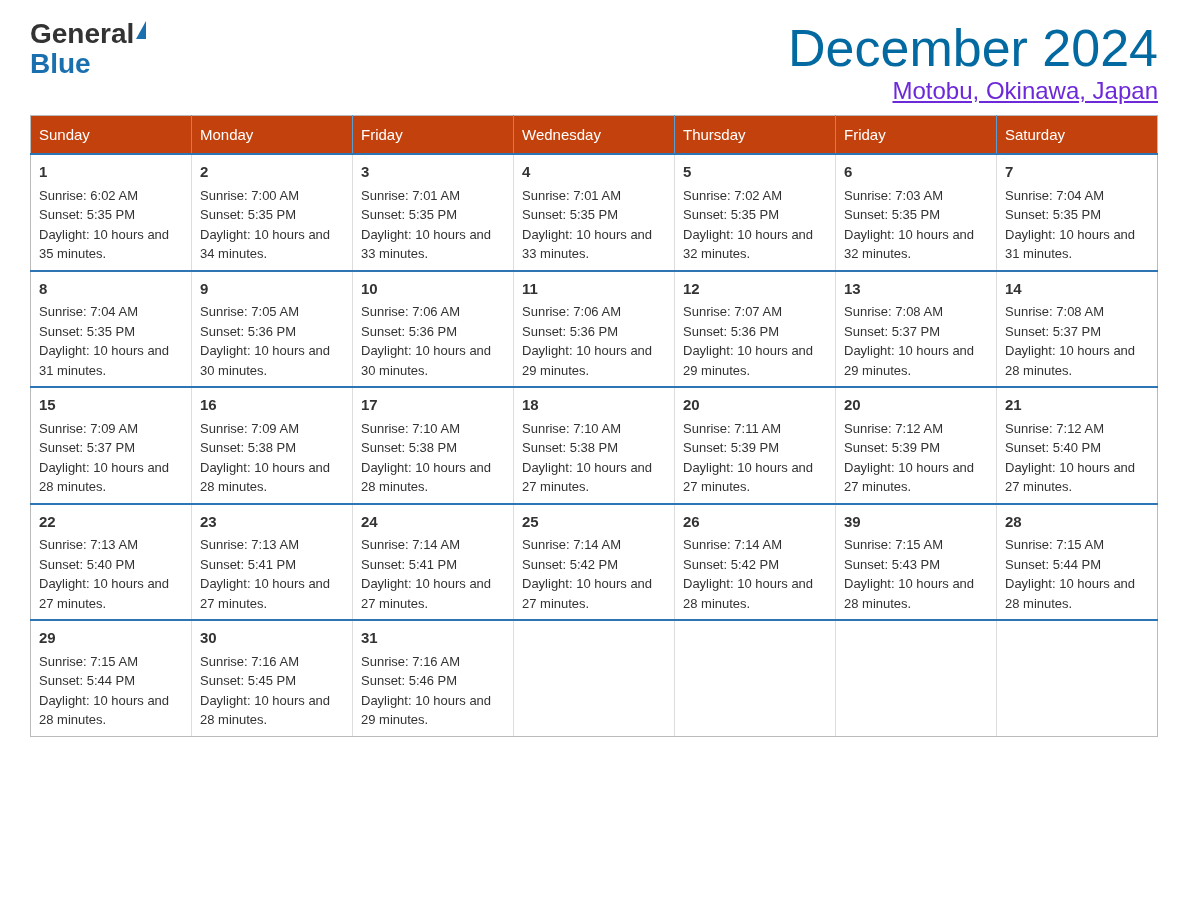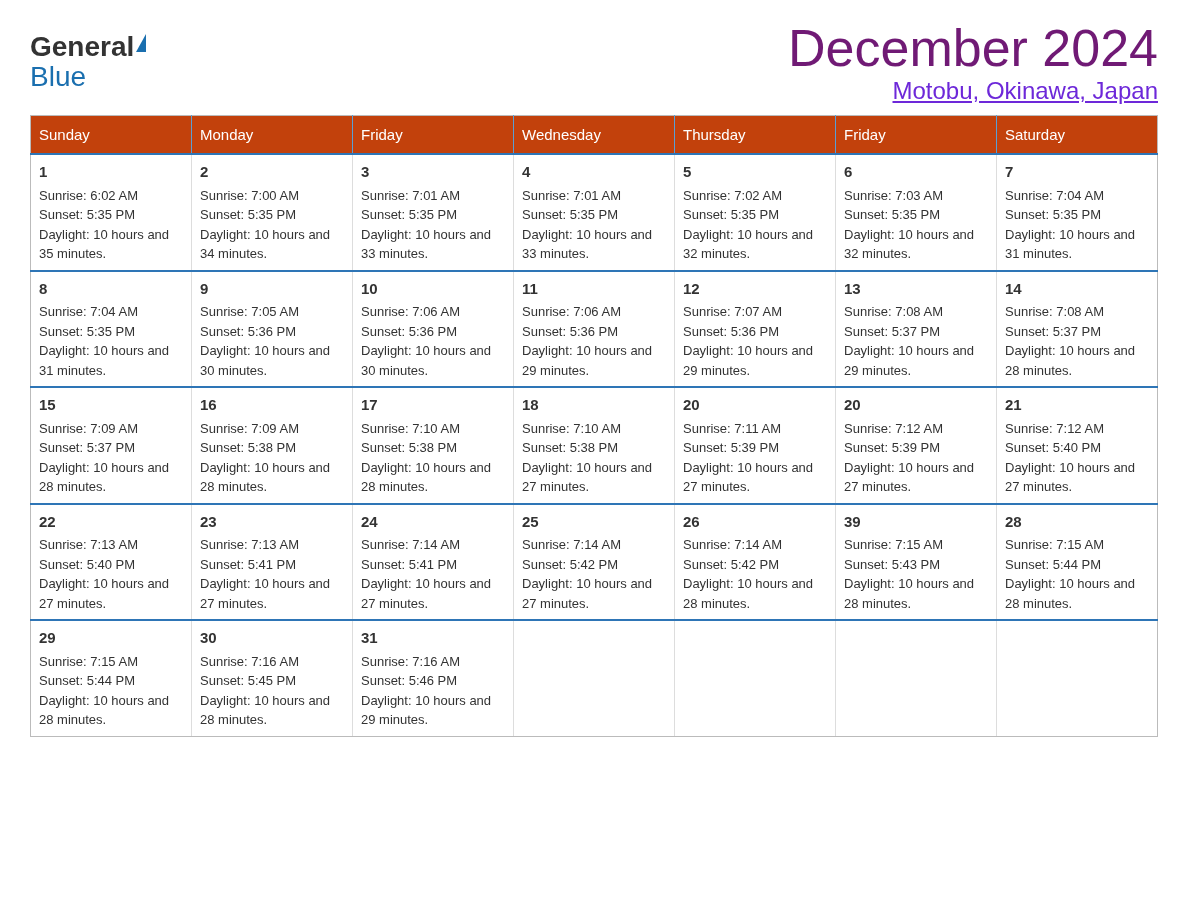--- a/index.html
+++ b/index.html
@@ -6,21 +6,21 @@
     body {
       font-family: Arial, sans-serif;
       background: #fff;
       padding: 20px 30px;
       width: 1188px;
       min-height: 918px;
     }
     .header {
       display: flex;
       justify-content: space-between;
-      align-items: center;
+      align-items: flex-start;
       margin-bottom: 10px;
     }
     .logo {
       display: flex;
       flex-direction: column;
       align-items: flex-start;
     }
     .logo-text {
       font-size: 28px;
       font-weight: bold;
@@ -38,29 +38,29 @@
       position: relative;
       top: -4px;
     }
     .logo-line {
       display: flex;
       align-items: center;
     }
     .logo-blue-line {
       color: #1a6faf;
       font-size: 28px;
-      font-weight: normal;
+      font-weight: bold;
     }
     .title-area {
       text-align: right;
     }
     .title-area h1 {
       font-size: 52px;
       font-weight: normal;
-      color: #701a75;
+      color: #0369a1;
       line-height: 1.1;
     }
     .title-area h2 {
       font-size: 24px;
       font-weight: normal;
       color: #6d28d9;
       text-decoration: underline;
     }
     table {
       width: 100%;

